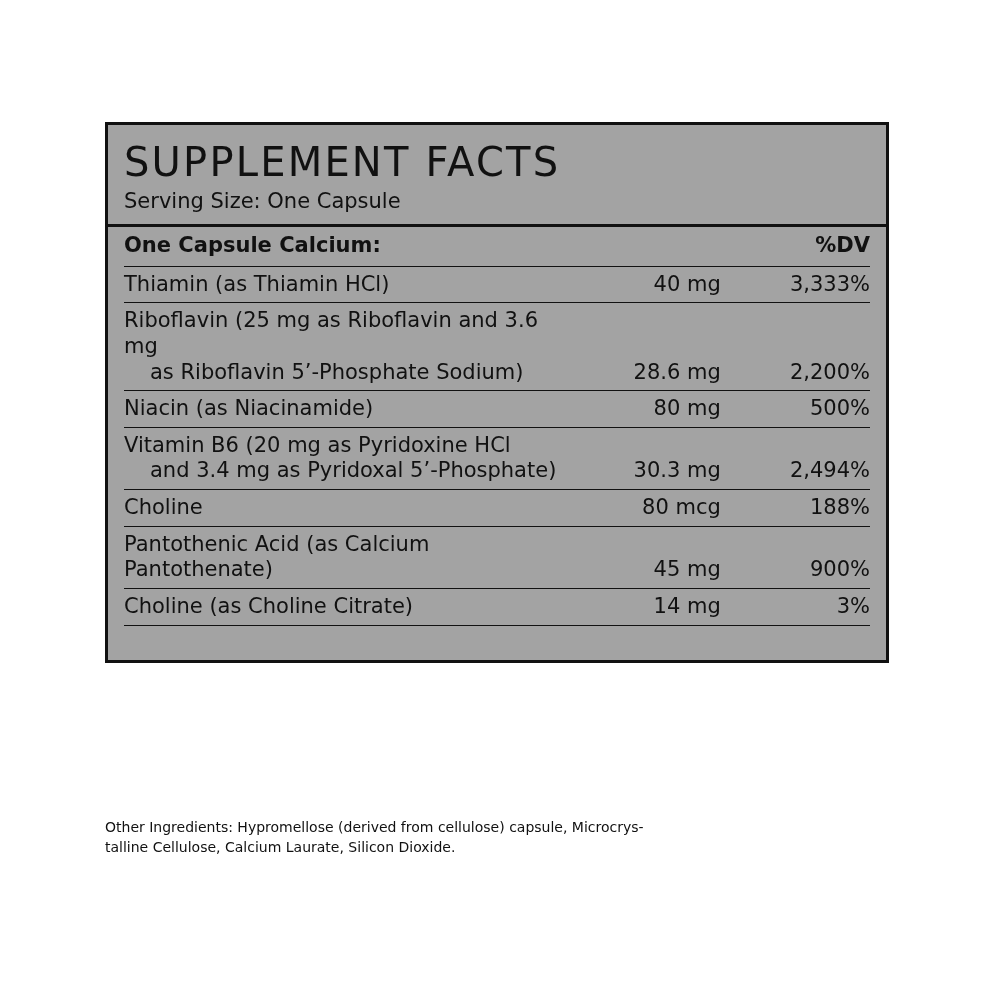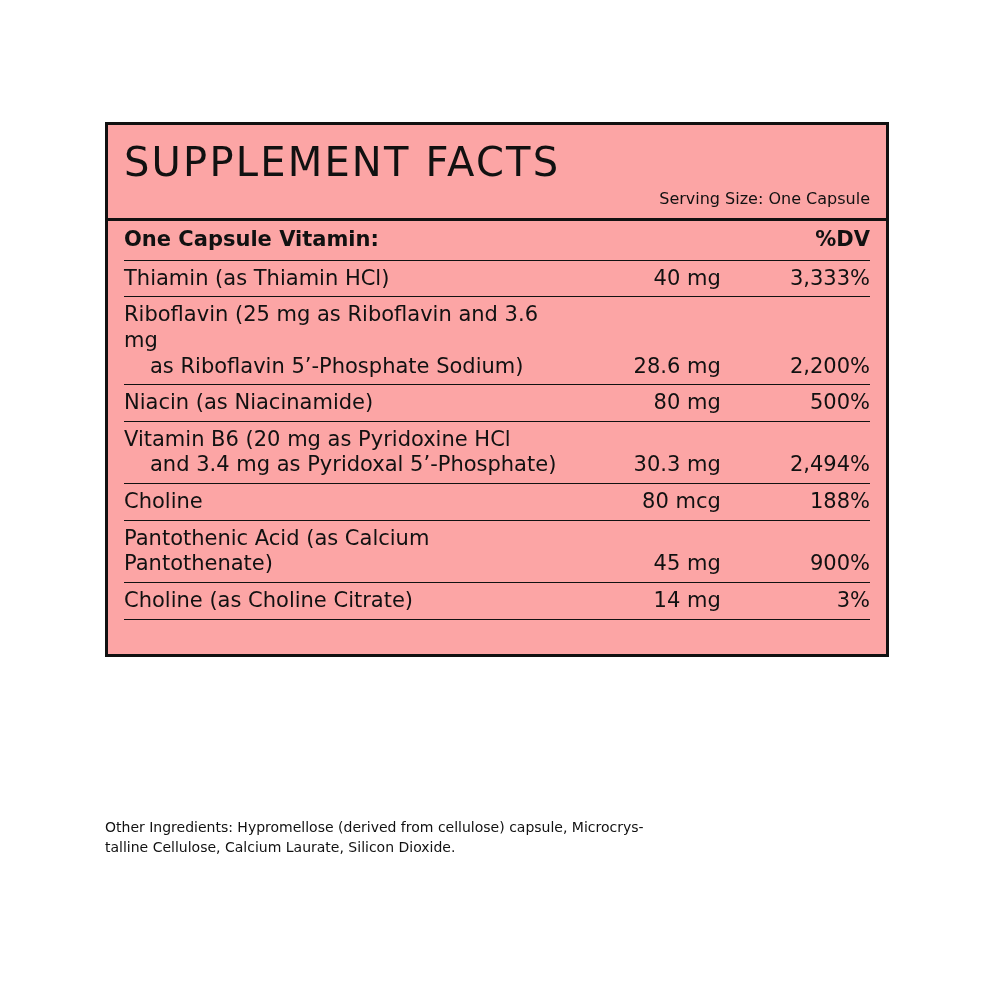--- a/index.html
+++ b/index.html
@@ -16,38 +16,37 @@
     overflow: hidden;
   }
   .panel {
     position: absolute;
     left: 105px;
     top: 122px;
     width: 784px;
     box-sizing: border-box;
     border: 3px solid #111111;
     padding: 0;
-    background: #fca5a5;
+    background: #a3a3a3;
   }
   .inner {
     padding: 14px 16px 0 16px;
   }
   .title {
     font-size: 40px;
     letter-spacing: 2.2px;
     font-weight: 400;
     line-height: 1.05;
     margin: 2px 0 6px 0;
     font-family: "DejaVu Sans", sans-serif;
   }
   .serving {
-    font-size: 16px;
+    font-size: 21px;
     line-height: 1.2;
     margin: 0 0 10px 0;
-    text-align: right;
   }
   .rule-thick {
     border-top: 3px solid #111111;
     margin: 0 0 0 0;
   }
   .rule-thin {
     border-top: 1.5px solid #111111;
   }
   table.facts {
     width: 100%;
@@ -107,21 +106,21 @@
     <div class="title">SUPPLEMENT FACTS</div>
     <div class="serving">Serving Size: One Capsule</div>
   </div>
 
   <div class="rule-thick"></div>
 
   <div style="padding: 0 16px 0 16px;">
     <table class="facts">
       <tbody>
         <tr class="head">
-          <td class="name">One Capsule Vitamin:</td>
+          <td class="name">One Capsule Calcium:</td>
           <td class="amount"></td>
           <td class="dv">%DV</td>
         </tr>
 
         <tr class="row">
           <td class="name">
             <span>Thiamin (as Thiamin HCl)</span>
           </td>
           <td class="amount">40 mg</td>
           <td class="dv">3,333%</td>

